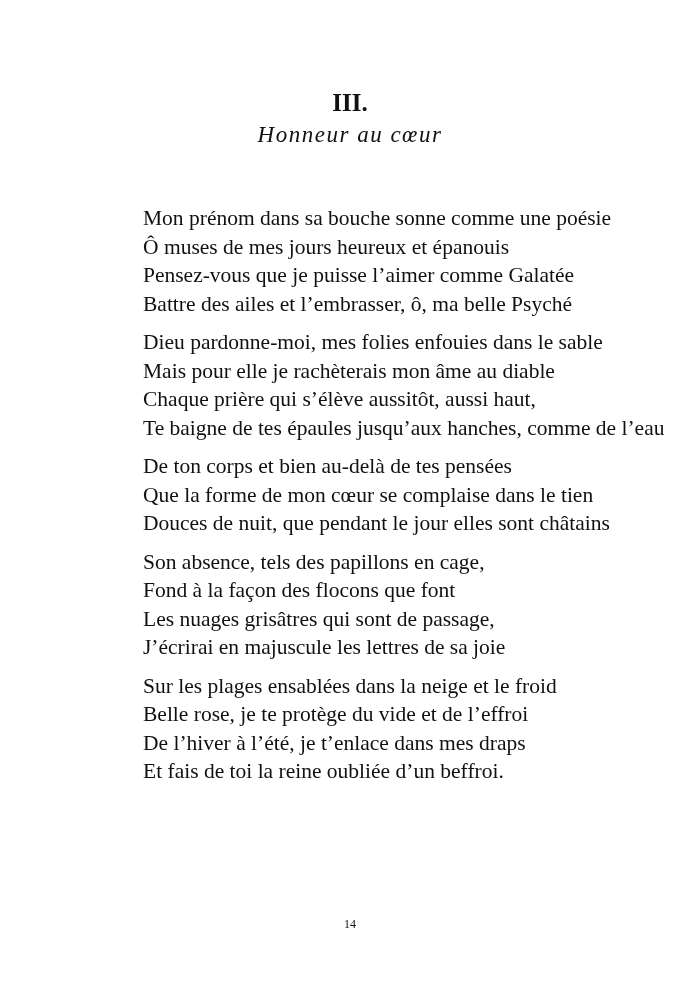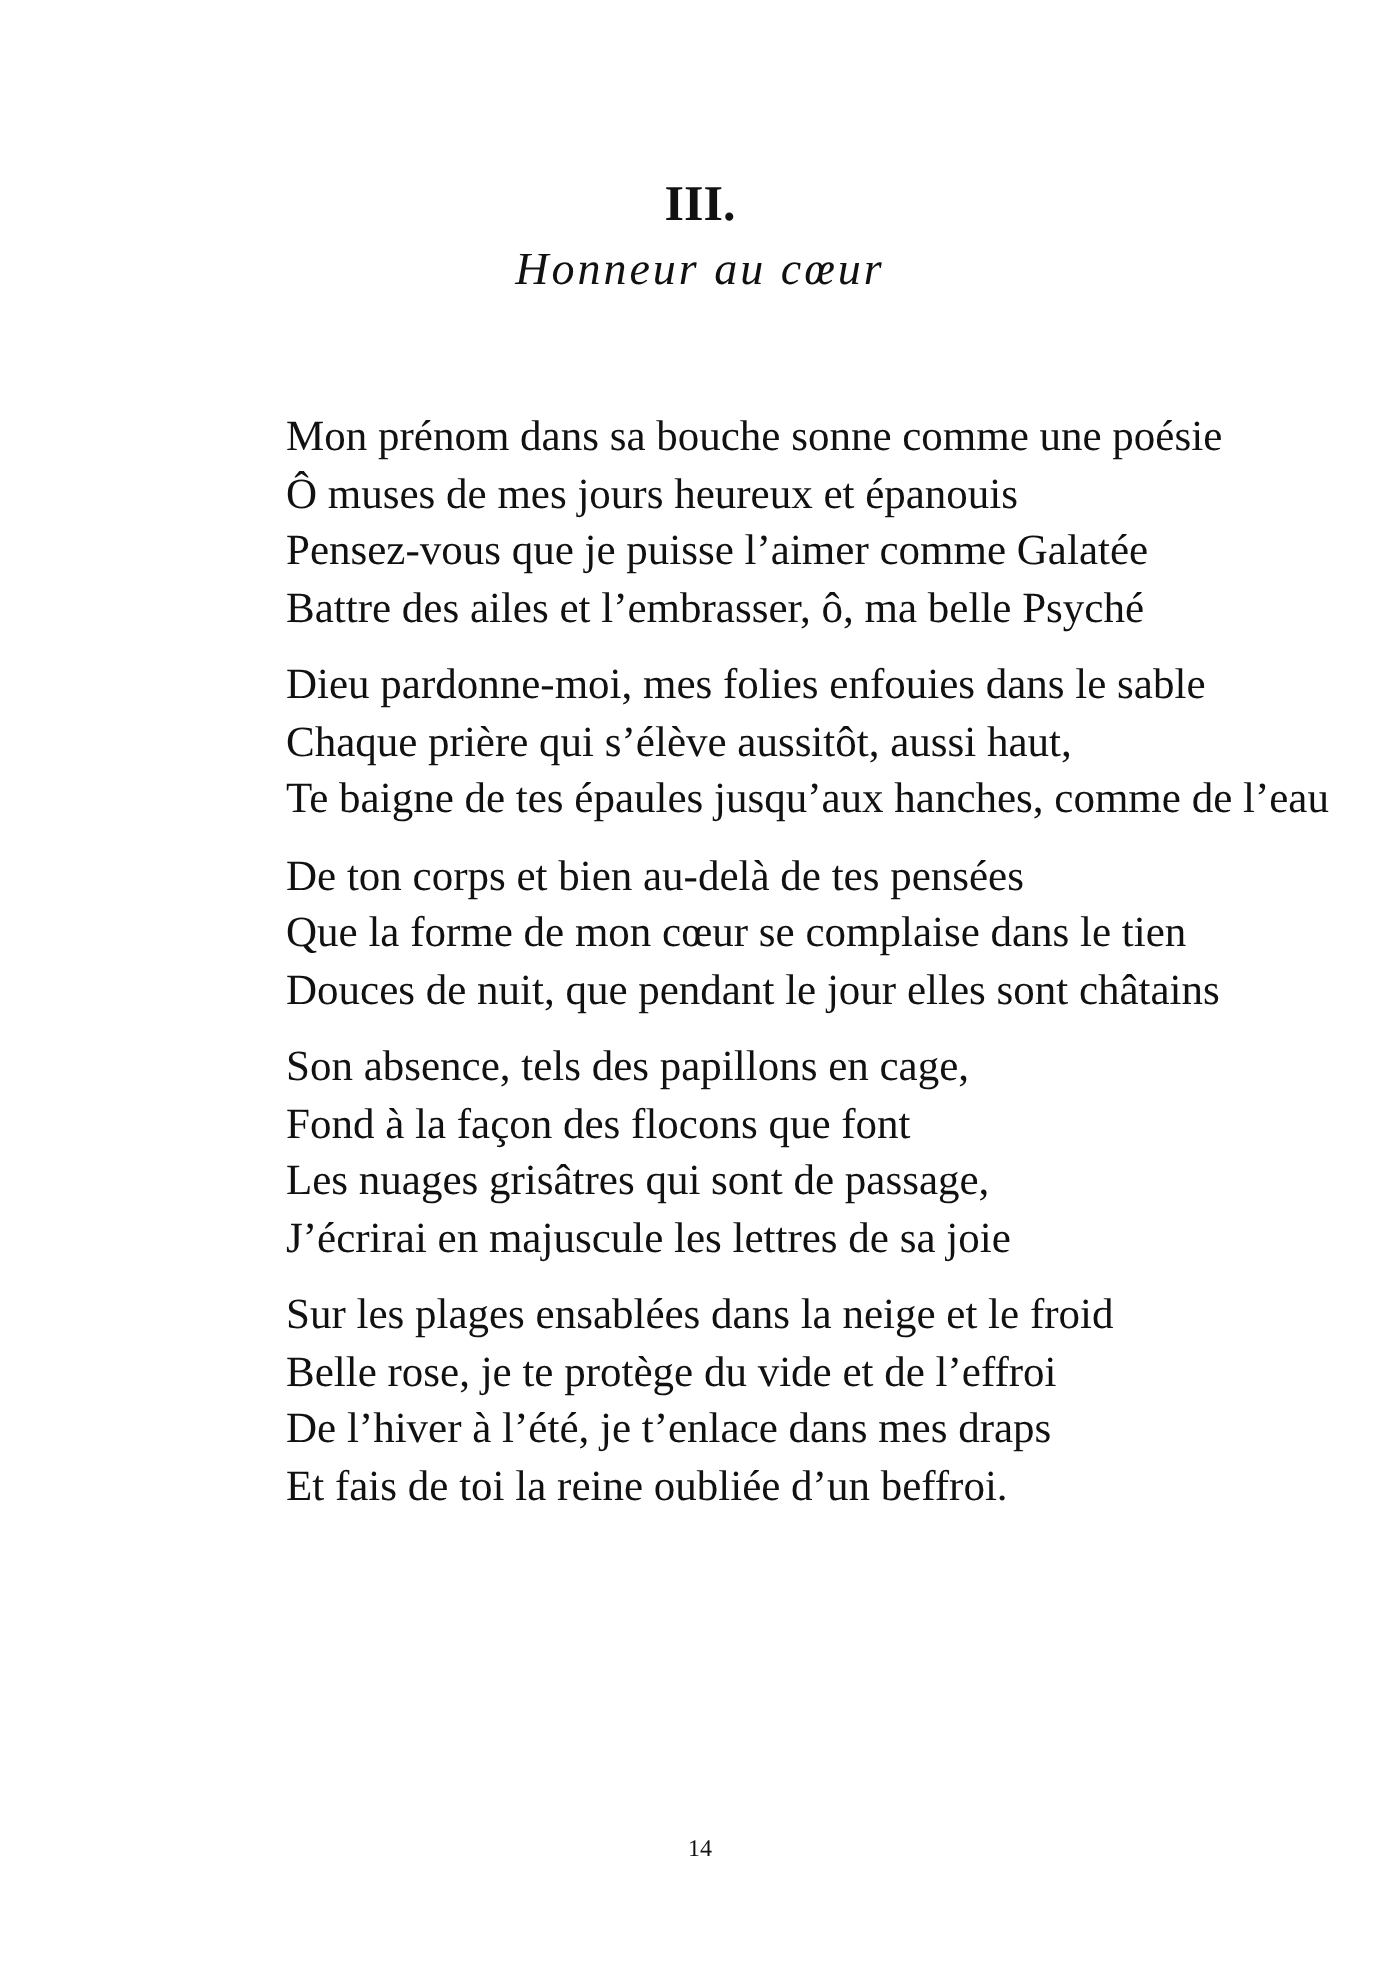--- a/index.html
+++ b/index.html
@@ -79,20 +79,21 @@
 
     <div class="stanza">
       <div class="verse">Mon prénom dans sa bouche sonne comme une poésie</div>
       <div class="verse">Ô muses de mes jours heureux et épanouis</div>
       <div class="verse">Pensez-vous que je puisse l’aimer comme Galatée</div>
       <div class="verse">Battre des ailes et l’embrasser, ô, ma belle Psyché</div>
     </div>
 
     <div class="stanza">
       <div class="verse">Dieu pardonne-moi, mes folies enfouies dans le sable</div>
+      <div class="verse">Mais pour elle je rachèterais mon âme au diable</div>
       <div class="verse">Chaque prière qui s’élève aussitôt, aussi haut,</div>
       <div class="verse">Te baigne de tes épaules jusqu’aux hanches, comme de l’eau</div>
     </div>
 
     <div class="stanza">
       <div class="verse">De ton corps et bien au-delà de tes pensées</div>
       <div class="verse">Que la forme de mon cœur se complaise dans le tien</div>
       <div class="verse">Douces de nuit, que pendant le jour elles sont châtains</div>
     </div>
 

